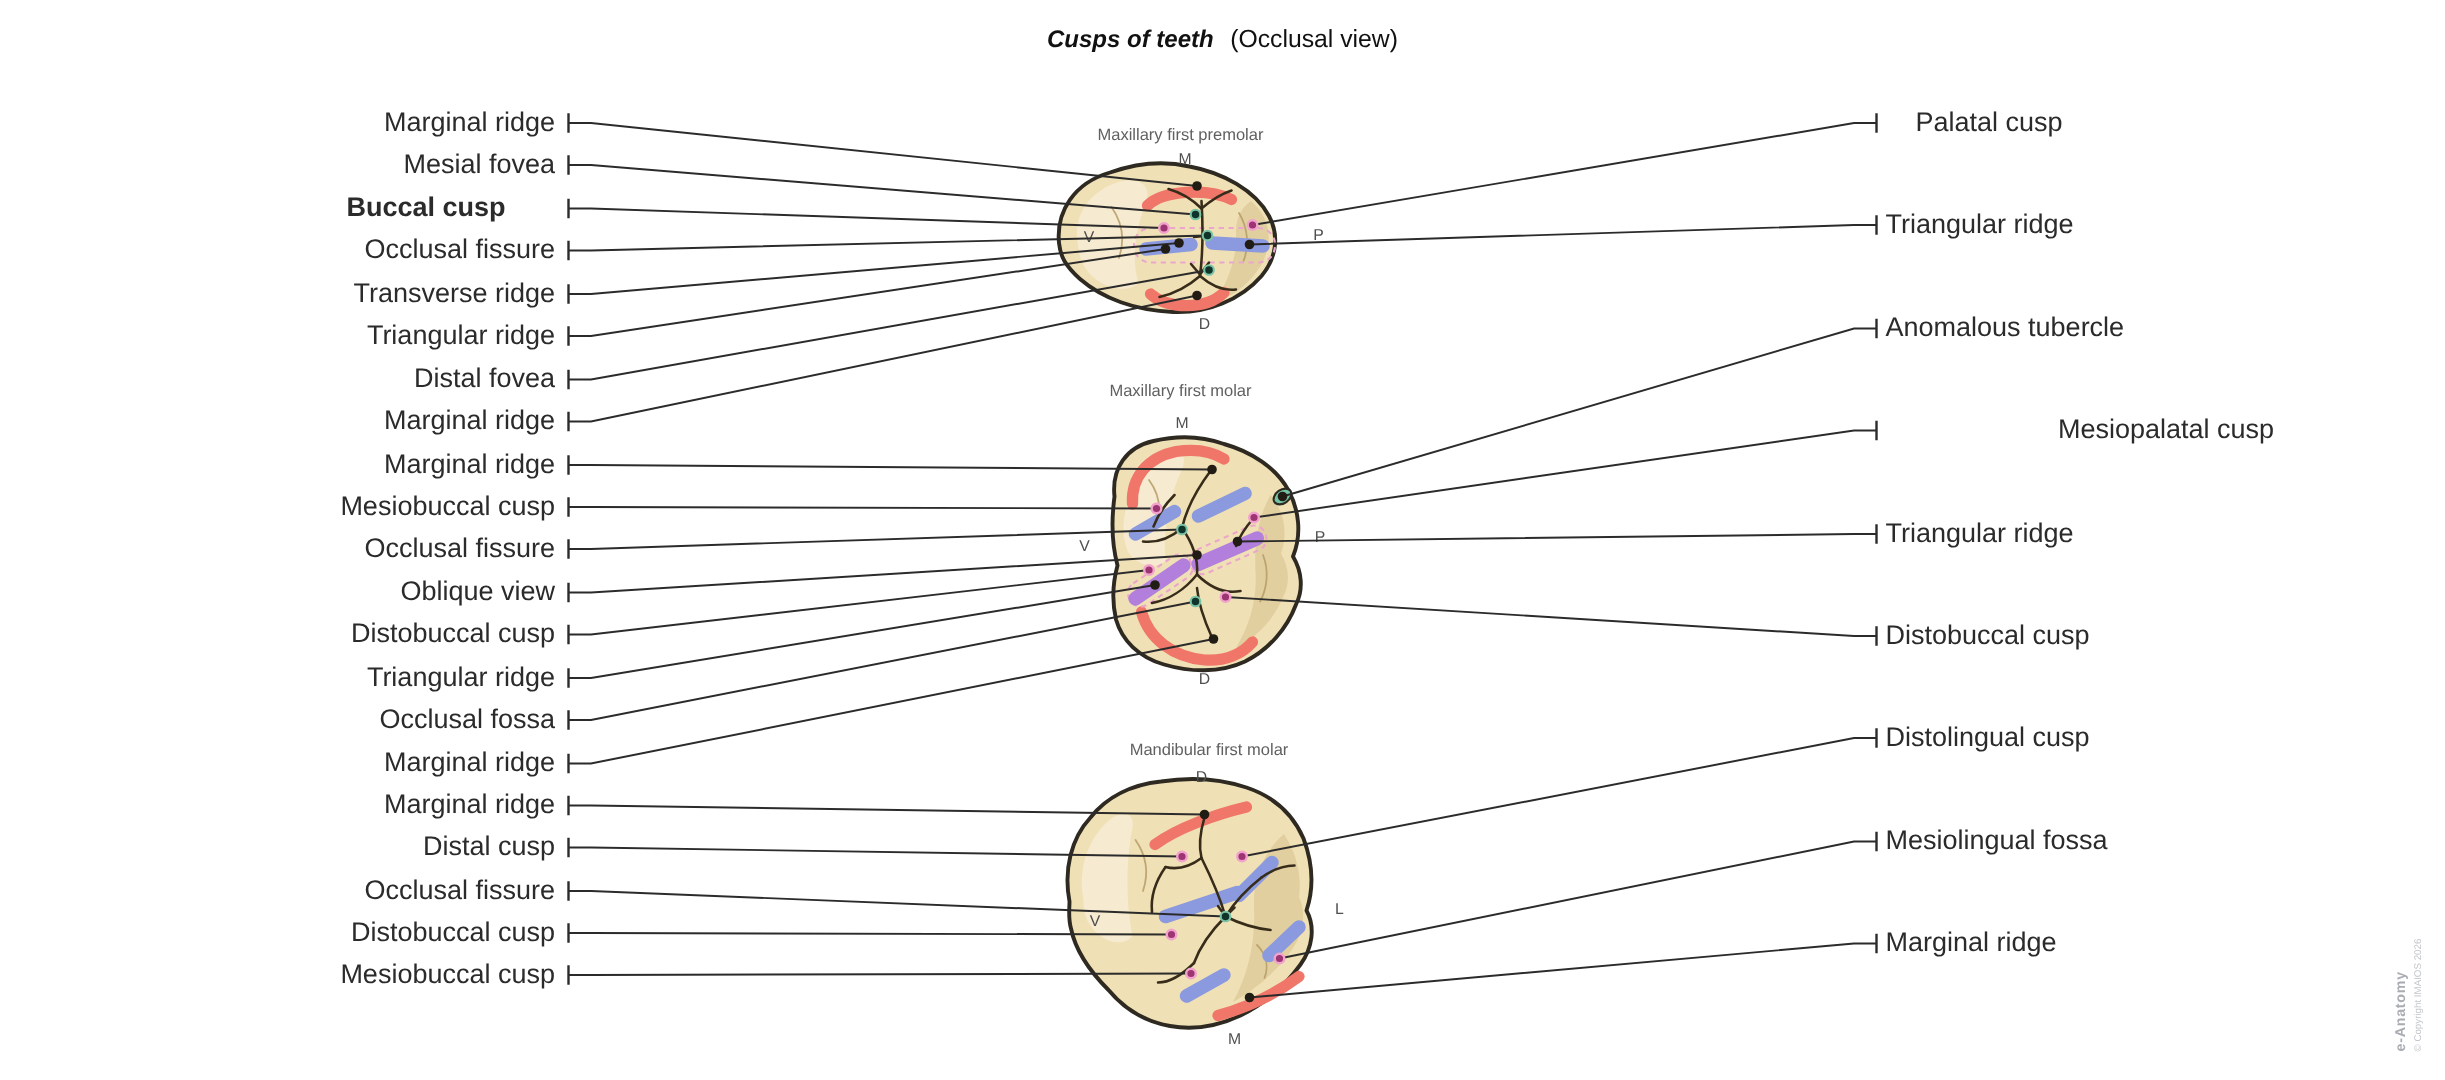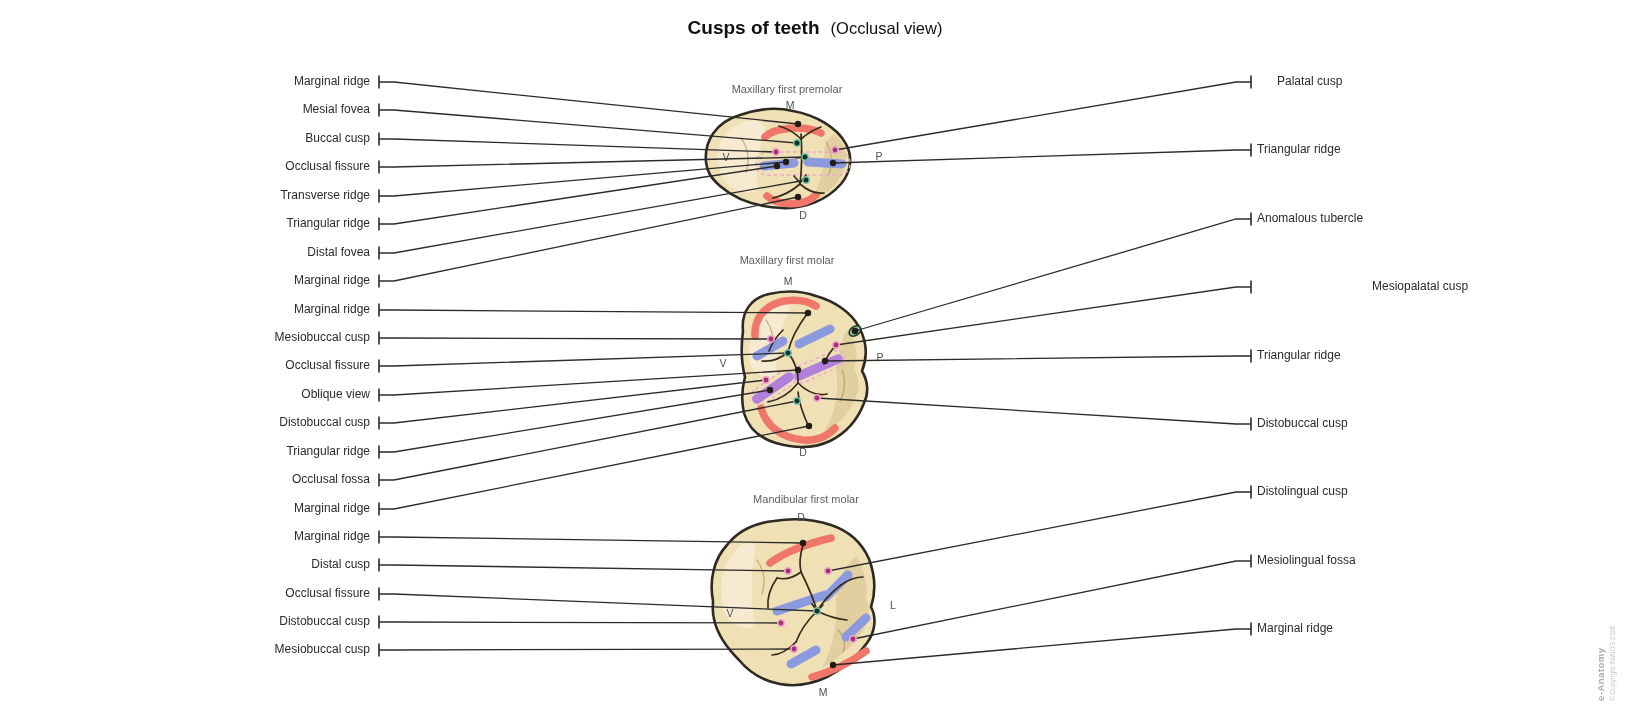--- a/index.html
+++ b/index.html
@@ -1,20 +1,20 @@
 <!DOCTYPE html>
 <html style="--line: #2b2b2b; --label: #2b2b2b; --toothFill: #f0e0b5; --toothOutline: #2e2a21; --toothHighlight: #f6ebd0; --toothShade: #e2cfa0; --ridgeRed: #f0766a; --ridgeBlue: #8b9ade; --ridgePurple: #b27fdd; --dashPink: #eba6cb; --tealSpot: #74c3a4; --fissure: #362c19; --contour: #b59c69; --dotDark: #221d14; --dotMagenta: #9c3572; --dotMagentaRing: #f2a3cd; --dotTeal: #10342a; --dotTealRing: #79c3a6; --captionText: #606060; --orientText: #4f4f4f; --watermark: #a9adb3; --watermarkLight: #c3c6cb;"><head>
 <meta charset="utf-8">
 <style>
   html,body { margin:0; padding:0; background:#ffffff; }
   body { font-family:"Liberation Sans", sans-serif; }
   #stage { position:relative; width:1630px; height:720px; background:#fff; overflow:hidden; }
 
   .page-title { position:absolute; top:17px; left:0; width:100%; text-align:center; color:#111; }
-  .page-title .main { font-weight:bold; font-size:19px; }
+  .page-title .main { font-weight:bold; font-size:16px;font-style:italic; }
   .page-title .sub  { font-size:16.5px; margin-left:11px; }
 
   #diagram { position:absolute; left:0; top:0; }
 
   .tooth-outline { fill:var(--toothFill); stroke:var(--toothOutline); stroke-width:2.6; stroke-linejoin:round; }
   .hl { fill:var(--toothHighlight); stroke:none; }
   .sh { fill:var(--toothShade); stroke:none; }
   .ridge-red    { stroke:var(--ridgeRed);    stroke-width:7.5; fill:none; stroke-linecap:round; }
   .ridge-blue   { stroke:var(--ridgeBlue);   stroke-width:9;   fill:none; stroke-linecap:round; }
   .ridge-purple { stroke:var(--ridgePurple); stroke-width:9.5; fill:none; stroke-linecap:round; }
@@ -26,21 +26,21 @@
   .tooth-caption { font-size:11px; fill:var(--captionText); }
   .orient { font-size:10.5px; fill:var(--orientText); }
   text { font-family:"Liberation Sans", sans-serif; }
 
   .leader { fill:none; stroke:var(--line); stroke-width:1.3; }
   .tick   { stroke:var(--line); stroke-width:1.6; }
   .dot-dark    { fill:var(--dotDark); }
   .dot-magenta { fill:var(--dotMagenta); stroke:var(--dotMagentaRing); stroke-width:1.6; }
   .dot-teal    { fill:var(--dotTeal); stroke:var(--dotTealRing); stroke-width:1.4; }
 
-  .ann-label { position:absolute; font-size:12px; line-height:17px; color:var(--label); white-space:nowrap; cursor:pointer; }
+  .ann-label { position:absolute; font-size:18px; line-height:17px; color:var(--label); white-space:nowrap; cursor:pointer; }
   .ann-label.left { text-align:right; }
 
   .wm { position:absolute; transform-origin:0 0; transform:rotate(-90deg); white-space:nowrap; }
   .wm.brand { left:1595px; top:701px; font-size:9.5px; font-weight:bold; color:var(--watermark); letter-spacing:.5px; }
   .wm.copy  { left:1609px; top:701px; font-size:6.5px; color:var(--watermarkLight); }
 </style>
 </head>
 <body>
 
 <div id="stage">
@@ -226,21 +226,21 @@
         <path class="leader" d="M 1251 629 L 1236 629 L 833 665"></path>
         <line class="tick" x1="1251" y1="622.5" x2="1251" y2="635.5"></line>
         <circle class="dot-dark" cx="833" cy="665" r="3.2"></circle>
       </g>
   </svg>
 
   <span class="wm brand">e-Anatomy</span>
   <span class="wm copy">© Copyright IMAIOS 2026</span>
 <div class="ann-label left" style="top: 73px; right: 1260px;">Marginal ridge</div>
     <div class="ann-label left" style="top: 101px; right: 1260px;">Mesial fovea</div>
-    <div class="ann-label left" style="top: 130px; right: 1260px;">Buccal cusp</div>
+    <div class="ann-label left" style="top: 130px; right: 1293px; font-weight: bold;">Buccal cusp</div>
     <div class="ann-label left" style="top: 158px; right: 1260px;">Occlusal fissure</div>
     <div class="ann-label left" style="top: 187px; right: 1260px;">Transverse ridge</div>
     <div class="ann-label left" style="top: 215px; right: 1260px;">Triangular ridge</div>
     <div class="ann-label left" style="top: 244px; right: 1260px;">Distal fovea</div>
     <div class="ann-label left" style="top: 272px; right: 1260px;">Marginal ridge</div>
     <div class="ann-label left" style="top: 301px; right: 1260px;">Marginal ridge</div>
     <div class="ann-label left" style="top: 329px; right: 1260px;">Mesiobuccal cusp</div>
     <div class="ann-label left" style="top: 357px; right: 1260px;">Occlusal fissure</div>
     <div class="ann-label left" style="top: 386px; right: 1260px;">Oblique view</div>
     <div class="ann-label left" style="top: 414px; right: 1260px;">Distobuccal cusp</div>

